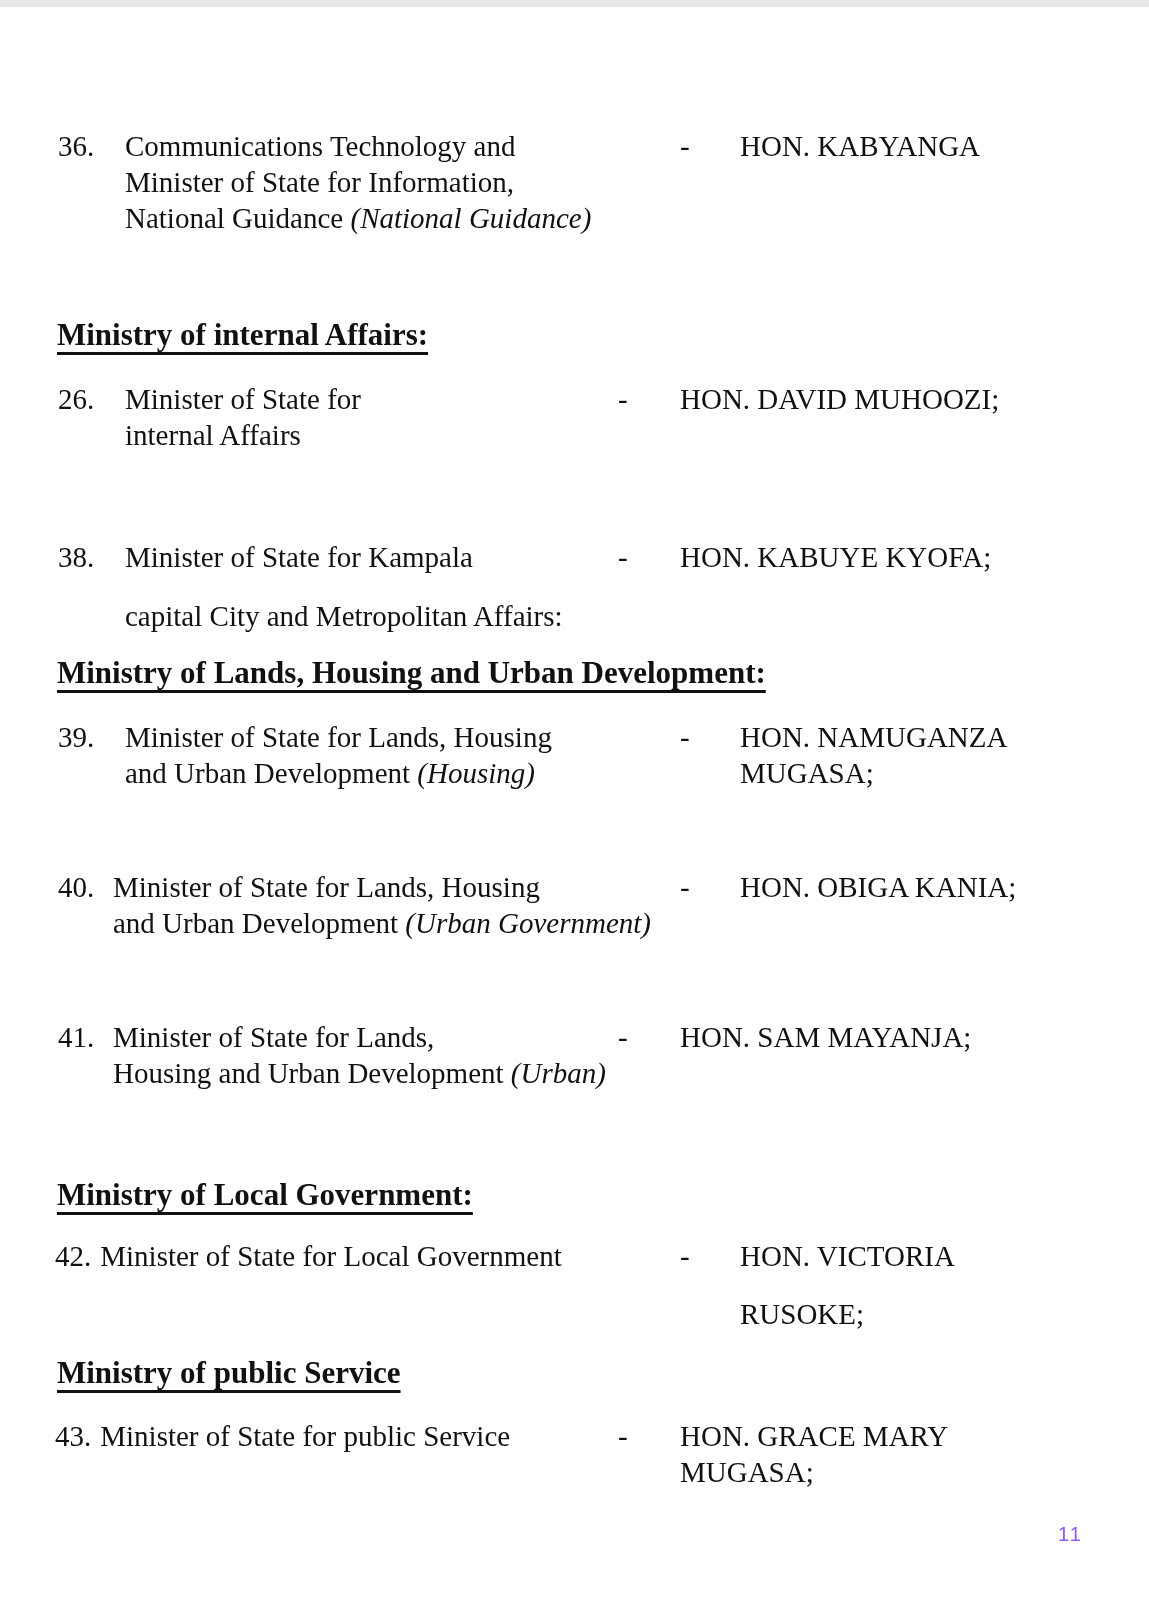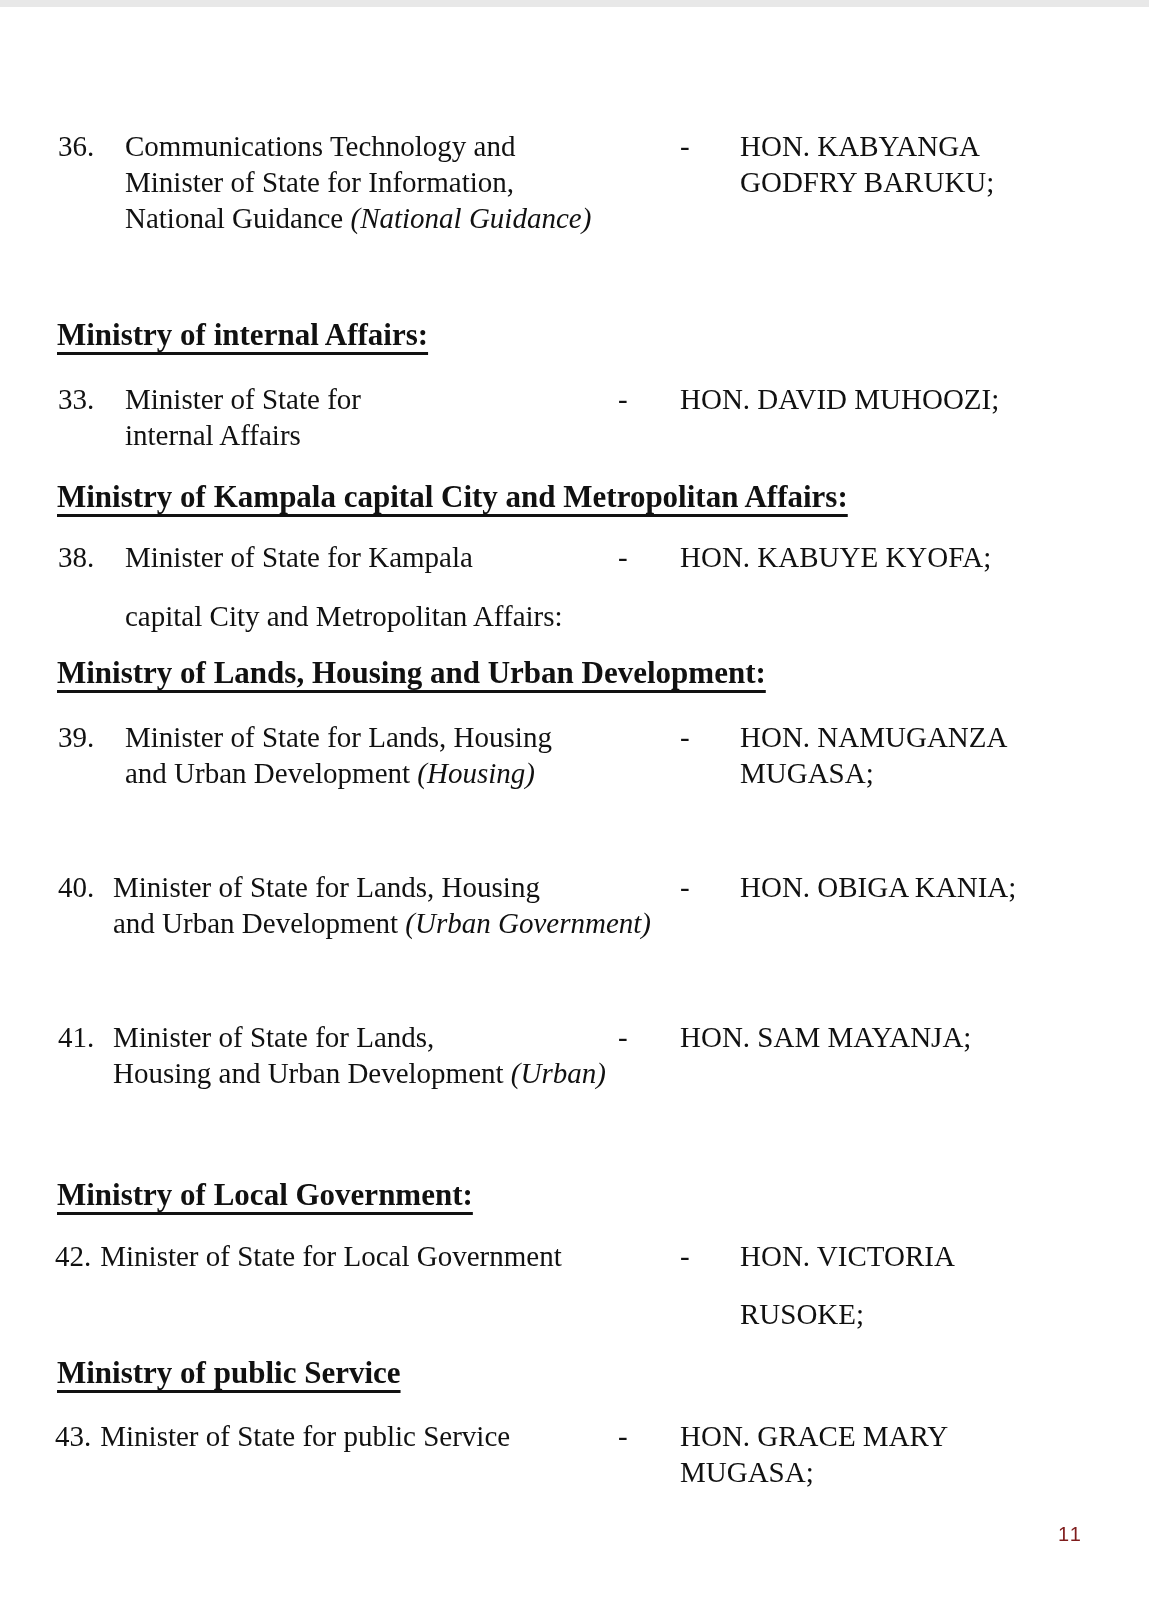--- a/index.html
+++ b/index.html
@@ -22,56 +22,54 @@
     text-decoration:underline;
     text-decoration-thickness:2.5px;
     text-underline-offset:7px;
     white-space:nowrap;
     font-weight:bold;
   }
   .numgap{margin-left:9px;}
   .pageno{
     font-size:20px;
     font-family:"Liberation Sans","DejaVu Sans",sans-serif;
-    color:#7f1d1d;
+    color:#8b5cf6;
     letter-spacing:2px;
   }
 </style>
 </head>
 <body>
 
 <div class="page">
 
   <div class="entry">
     <div class="abs num" style="left:58px;top:121px">36.</div>
     <div class="abs" style="left:125px;top:121px">
       <div class="ln">Communications Technology and</div>
       <div class="ln">Minister of State for Information,</div>
       <div class="ln"><span>National Guidance </span><span class="it">(National Guidance)</span></div>
     </div>
     <div class="abs dash" style="left:680px;top:121px">-</div>
     <div class="abs" style="left:740px;top:121px">
       <div class="ln">HON. KABYANGA</div>
-      <div class="ln">GODFRY BARUKU;</div>
     </div>
   </div>
 
   <div class="abs heading" style="left:57px;top:309px">Ministry of internal Affairs:</div>
 
   <div class="entry">
-    <div class="abs num" style="left:58px;top:374px">33.</div>
+    <div class="abs num" style="left:58px;top:374px">26.</div>
     <div class="abs" style="left:125px;top:374px">
       <div class="ln">Minister of State for</div>
       <div class="ln">internal Affairs</div>
     </div>
     <div class="abs dash" style="left:618px;top:374px">-</div>
     <div class="abs ln" style="left:680px;top:374px">HON. DAVID MUHOOZI;</div>
   </div>
 
-  <div class="abs heading" style="left:57px;top:471px">Ministry of Kampala capital City and Metropolitan Affairs:</div>
 
   <div class="entry">
     <div class="abs num" style="left:58px;top:532px">38.</div>
     <div class="abs ln" style="left:125px;top:532px">Minister of State for Kampala</div>
     <div class="abs ln" style="left:125px;top:591px">capital City and Metropolitan Affairs:</div>
     <div class="abs dash" style="left:618px;top:532px">-</div>
     <div class="abs ln" style="left:680px;top:532px">HON. KABUYE KYOFA;</div>
   </div>
 
   <div class="abs heading" style="left:57px;top:647px">Ministry of Lands, Housing and Urban Development:</div>

